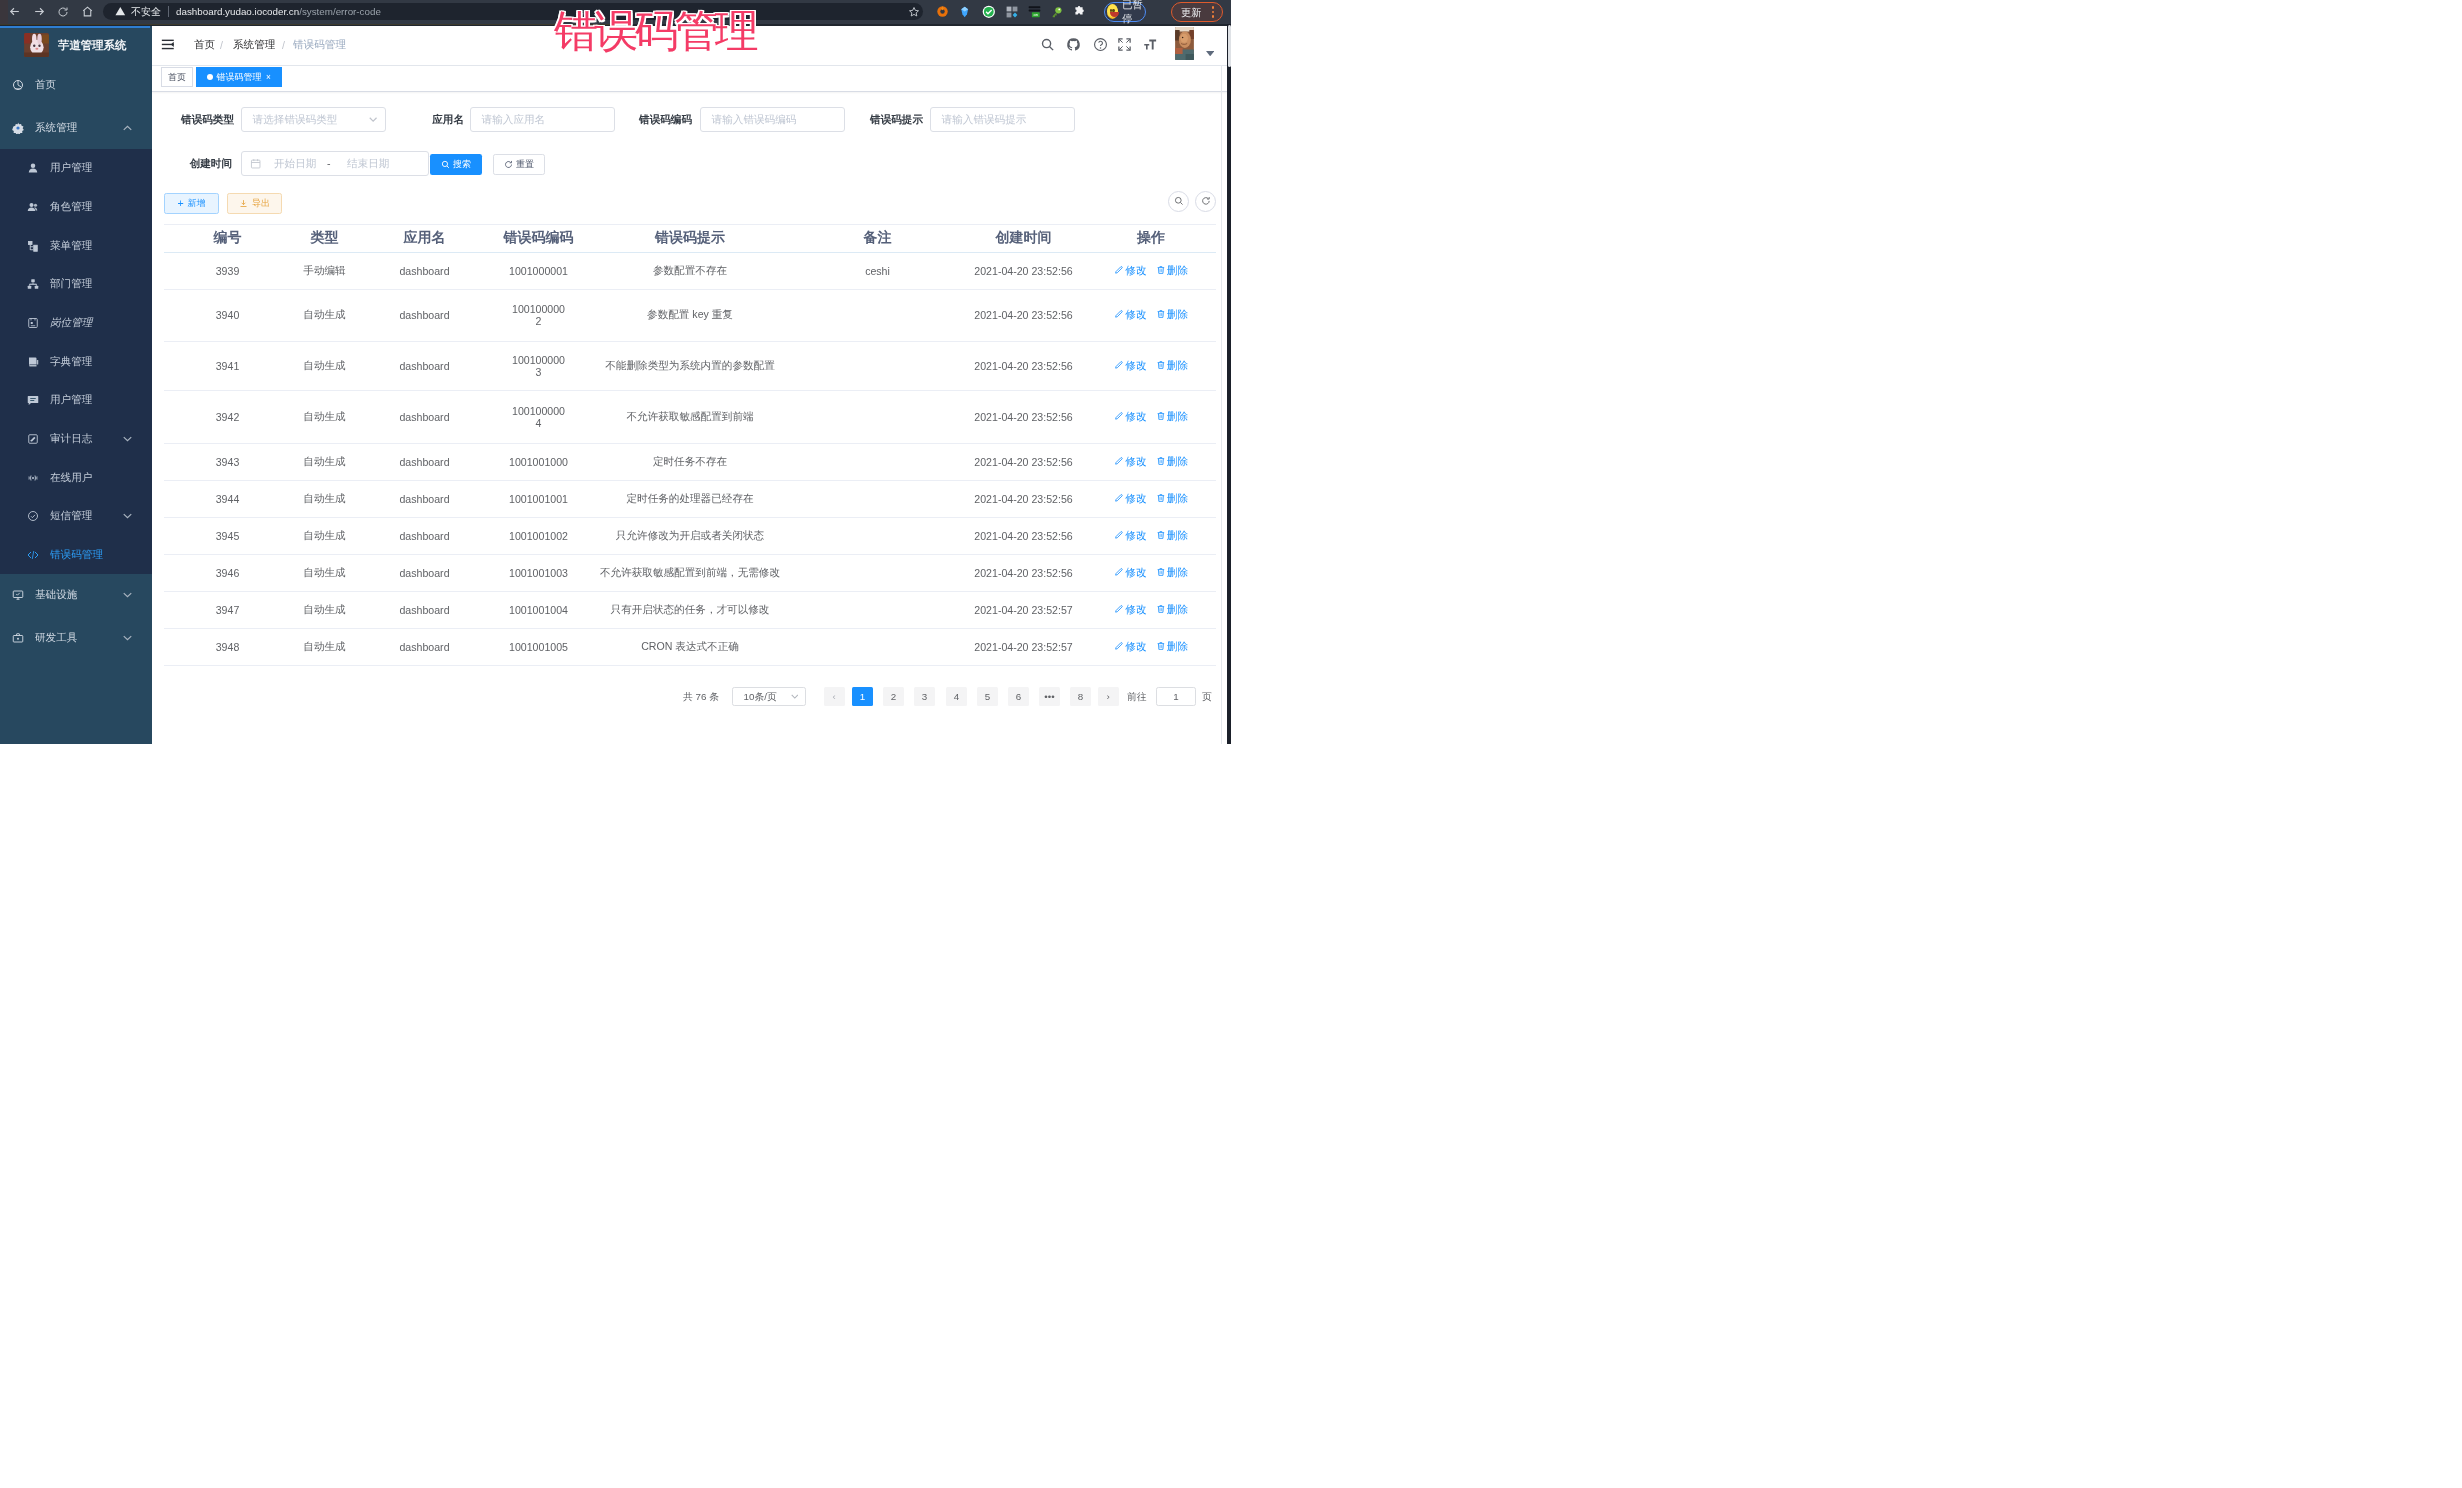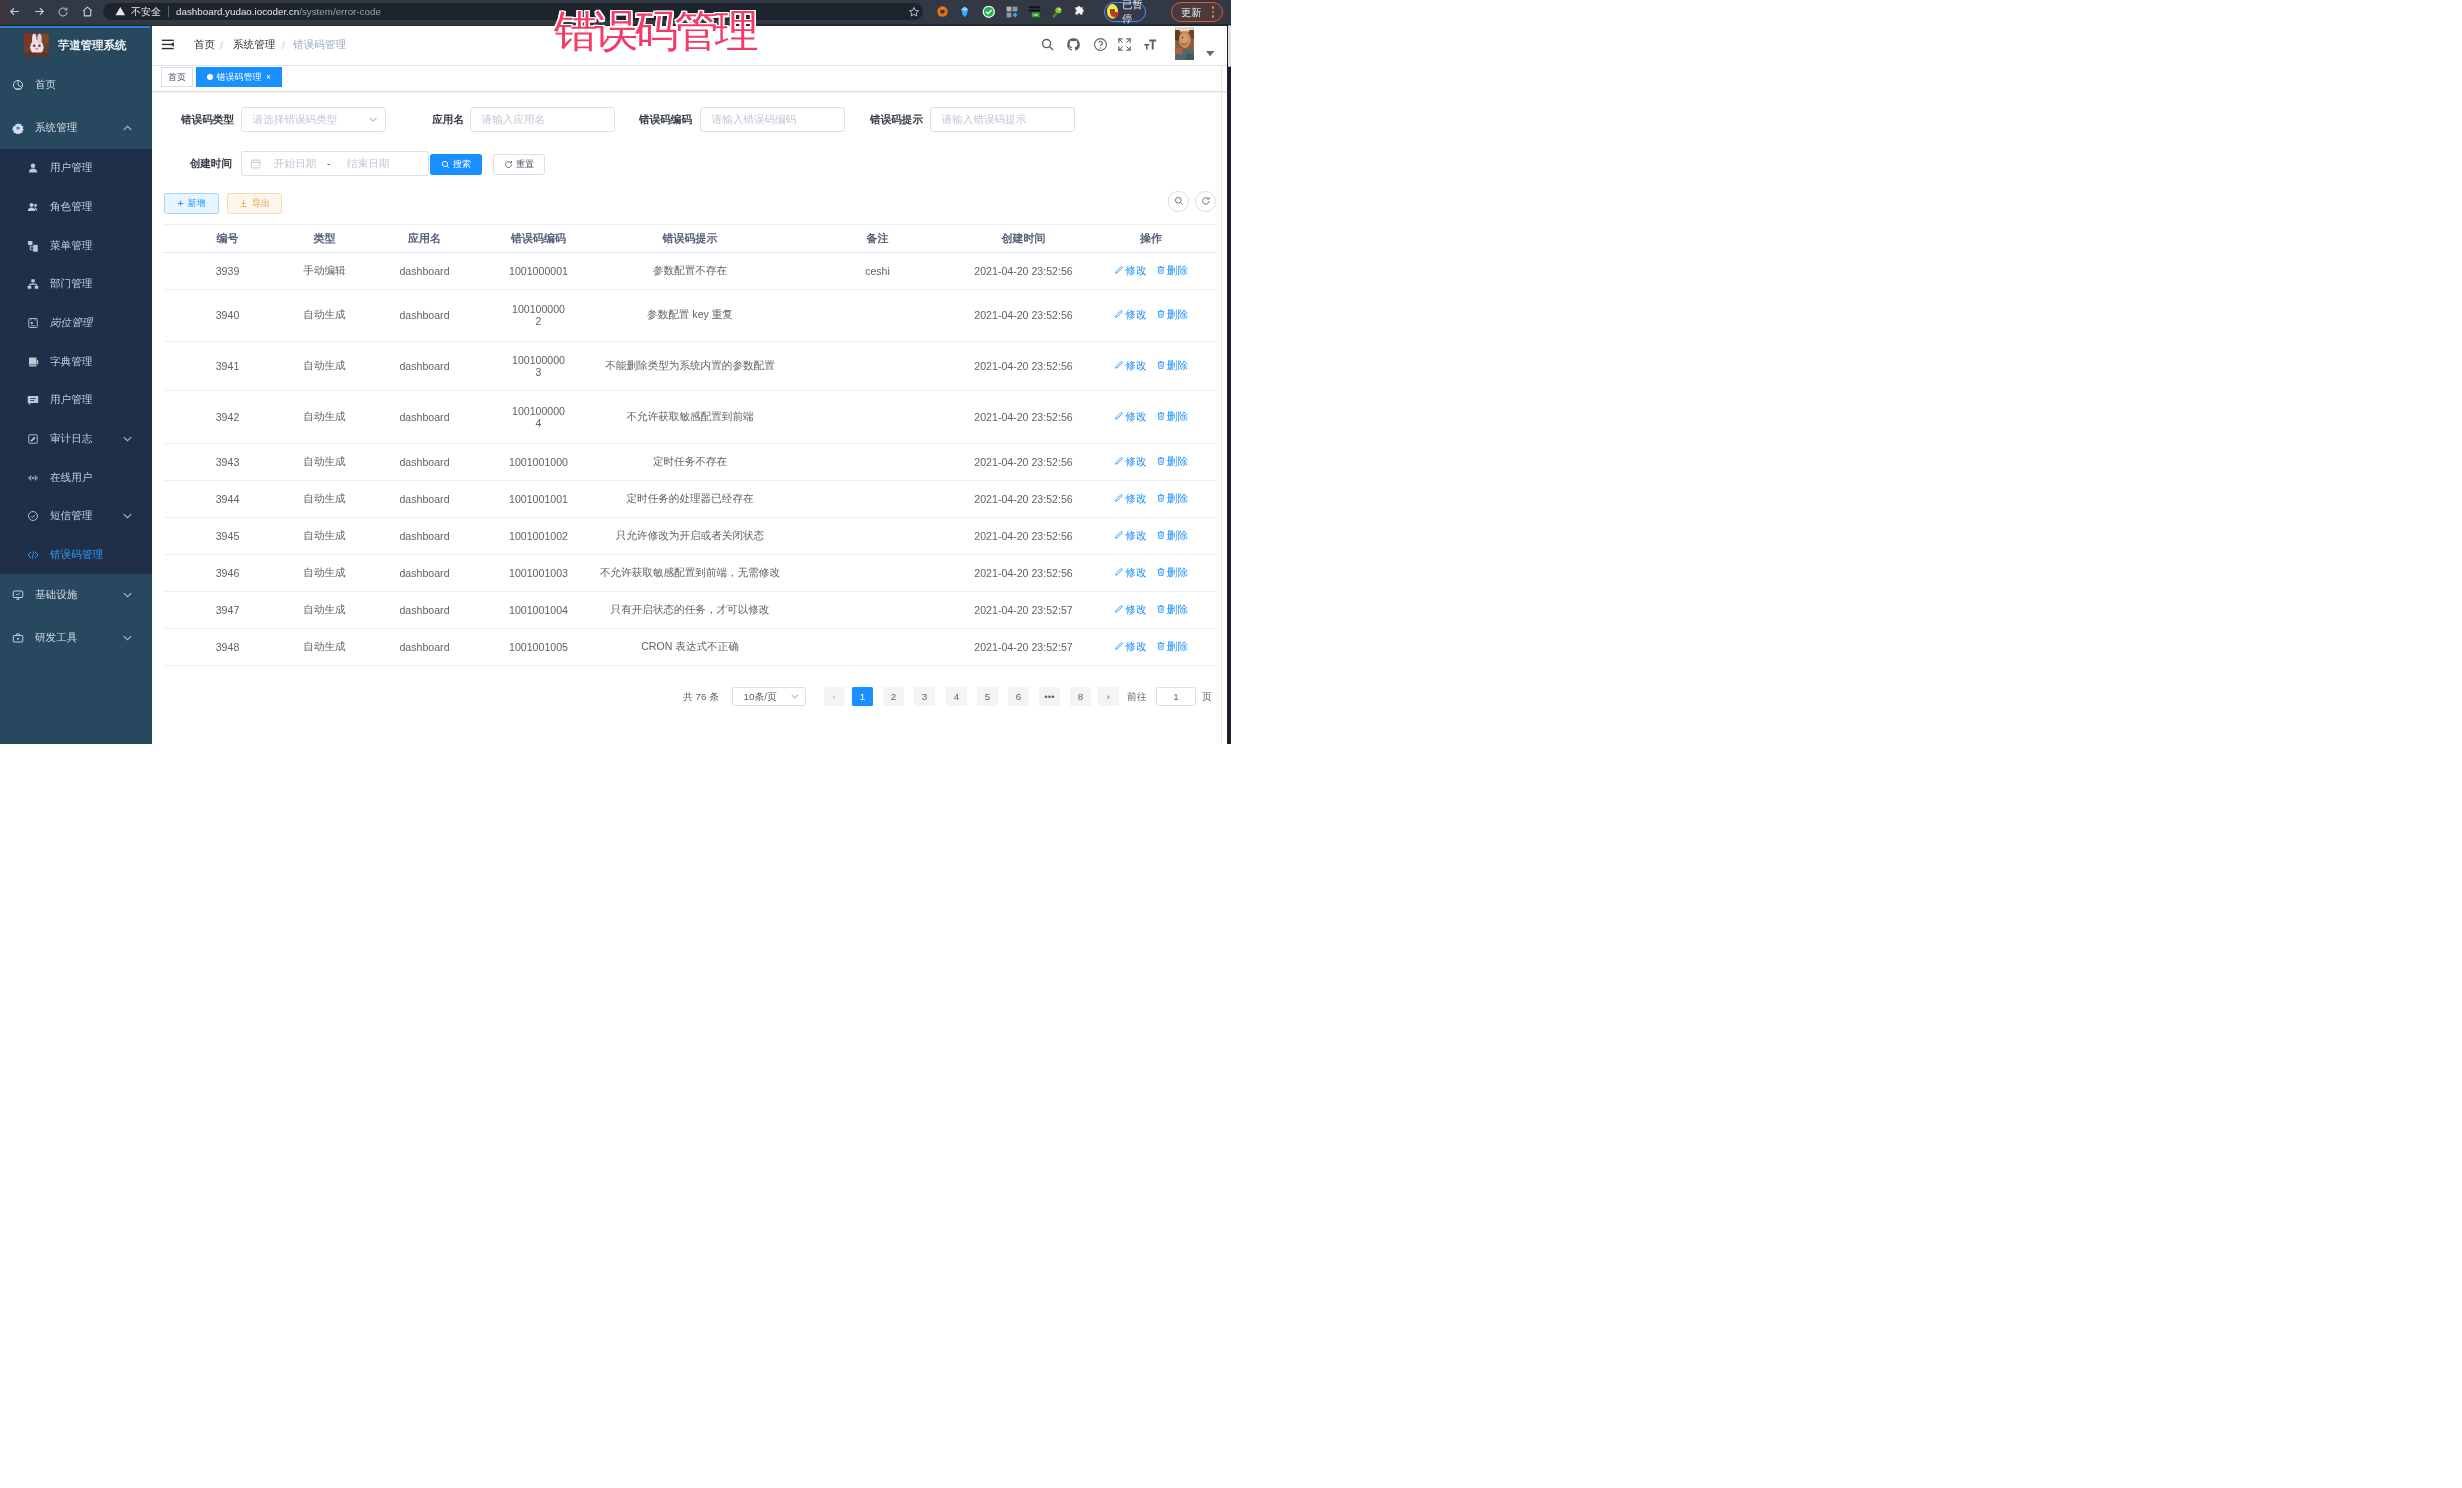--- a/index.html
+++ b/index.html
@@ -42,21 +42,21 @@
 .tag.on .dot { display:inline-block; width:6px; height:6px; border-radius:50%; background:#fff; margin-right:3.8px; position:relative; top:0px; }
 .tag.on .x { margin-left:4.5px; font-size:8.3px; }
 
 .flabel { position:absolute; height:25px; line-height:25px; font-size:10.6px; font-weight:bold; color:#343b44; text-align:right; }
 .finput { position:absolute; height:25px; border:0.8px solid #dcdfe6; border-radius:3px; background:#fff; font-size:10.6px; color:#bfc6d2; line-height:23.5px; padding-left:10.6px; }
 .finput .caret { position:absolute; right:7.6px; top:9.8px; }
 .btn { position:absolute; border-radius:2.3px; font-size:9px; display:flex; align-items:center; justify-content:center; }
 
 #tbl { position:absolute; left:164px; top:200px; width:1052px; font-size:10.6px; color:#606266; }
 #tbl table { border-collapse:collapse; width:1052px; table-layout:fixed; border-top:0.8px solid #ebeef5; }
-#tbl th { font-weight:bold; color:#556079; border-bottom:0.8px solid #dceaf5; height:28px; font-size:11px; text-align:center; padding:0; }
+#tbl th { font-weight:bold; color:#556079; border-bottom:0.8px solid #dceaf5; height:28px; font-size:14px; text-align:center; padding:0; }
 #tbl td { border-bottom:0.8px solid #ebeef5; text-align:center; padding:0 7.6px; }
 #content { position:absolute; left:0; top:0; width:1231px; height:721px; }
 .lnk { color:#1890ff; white-space:nowrap; }
 .lnk svg { width:9.8px; height:9.8px; vertical-align:-1.1px; margin-right:1.5px; }
 .lnk + .lnk { margin-left:9px; }
 
 .pg { position:absolute; top:663px; height:19px; font-size:9.8px; color:#606266; }
 .pbtn { position:absolute; top:663px; width:21px; height:19px; line-height:19px; text-align:center; background:#f4f4f5; color:#606266; border-radius:1.5px; font-size:9.8px; }
 .pbtn.on { background:#1890ff; color:#fff; }
 

